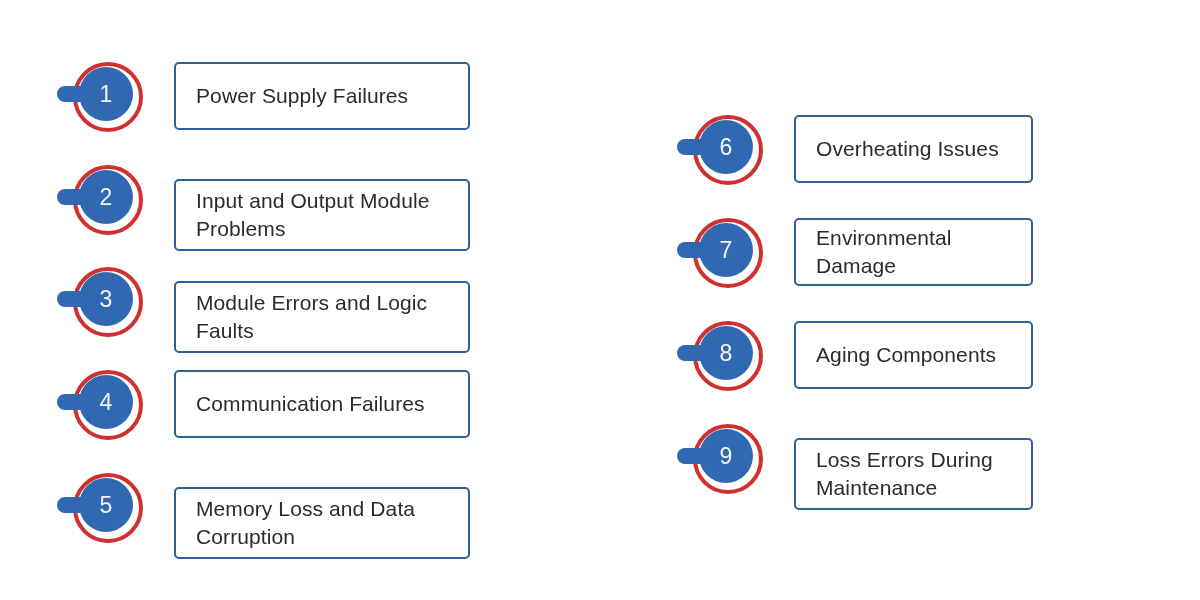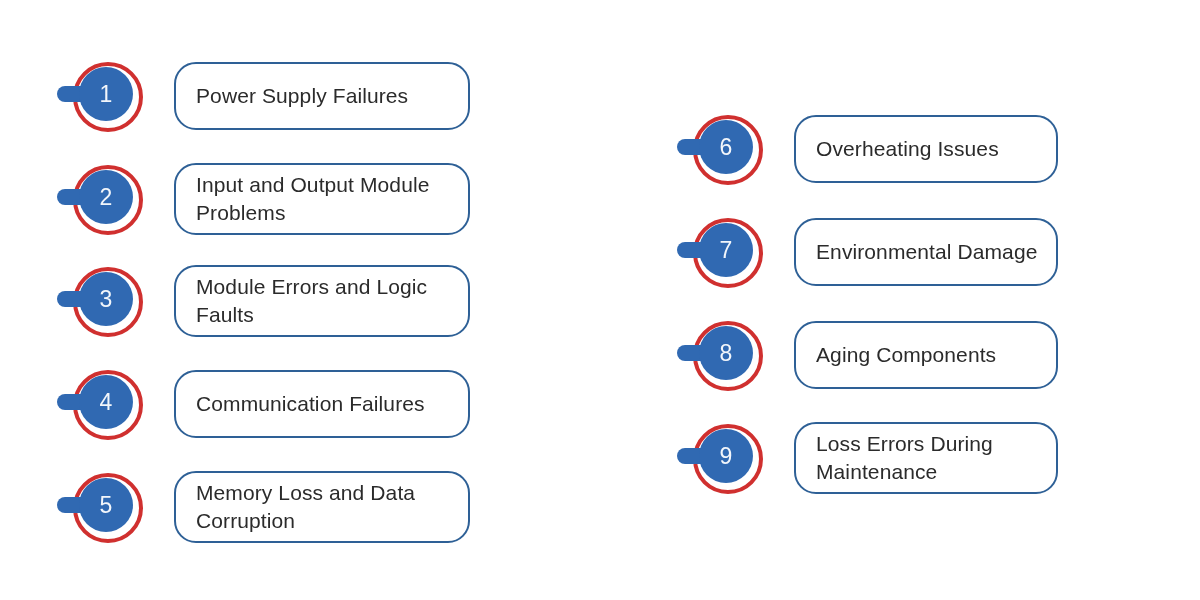--- a/index.html
+++ b/index.html
@@ -81,21 +81,21 @@
     letter-spacing: 0.3px;
     user-select: none;
   }
 
   
   .box {
     position: absolute;
     box-sizing: border-box;
     background: #ffffff;
     border: 2px solid #2e6096;
-    border-radius: 22px;
+    border-radius: 5px;
     display: flex;
     align-items: center;
     padding: 8px 16px 8px 20px;
   }
 
   .box .label {
     color: #2b2b2b;
     font-size: 21px;
     font-weight: 400;
     line-height: 1.35;
@@ -103,26 +103,26 @@
   }
 
   
   .col-left .box {
     left: 117px;
     width: 296px;
   }
   
   .col-right .box {
     left: 117px;
-    width: 264px;
+    width: 239px;
   }
 
   
   .box.h1 { height: 68px; top: 2px; }
-  .box.h2 { height: 72px; top: 0px; }
+  .box.h2 { height: 72px; top: 16px; }
 </style>
 </head>
 <body>
 
 <div id="canvas">
 
   <div class="col-left">
 
     <div class="item" style="left:57px; top:60px;">
       <div class="badge">

